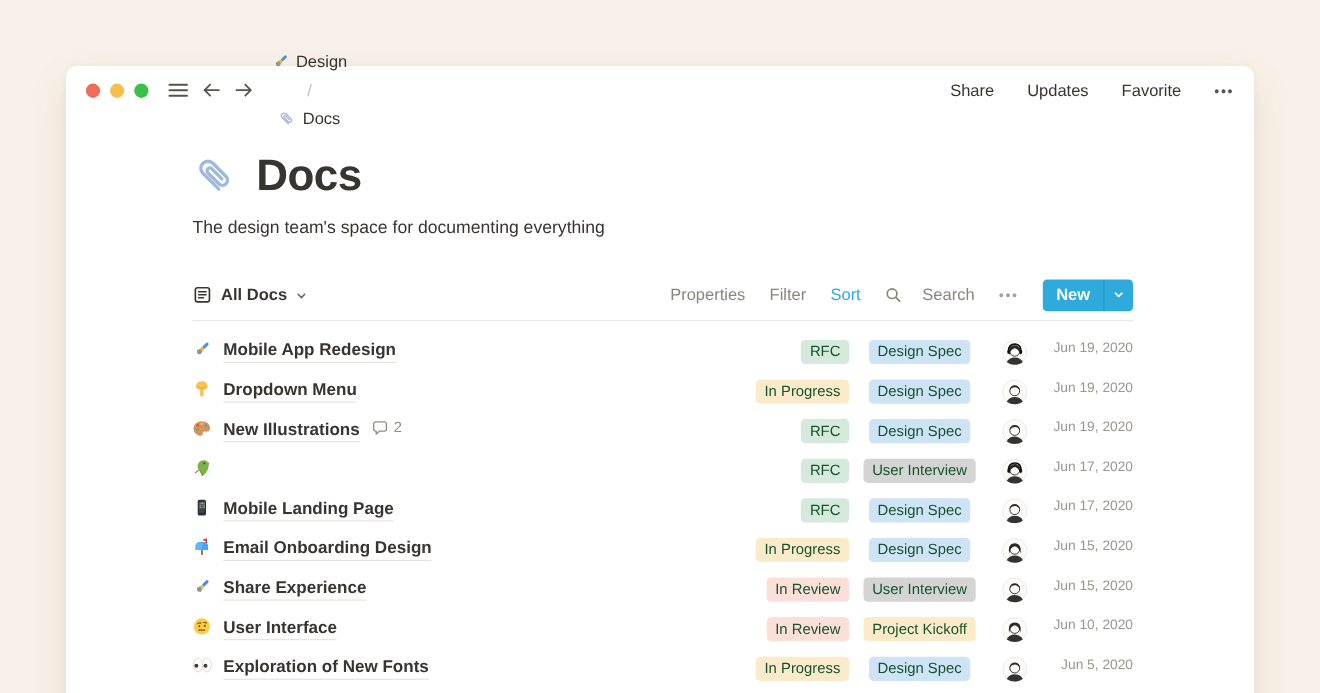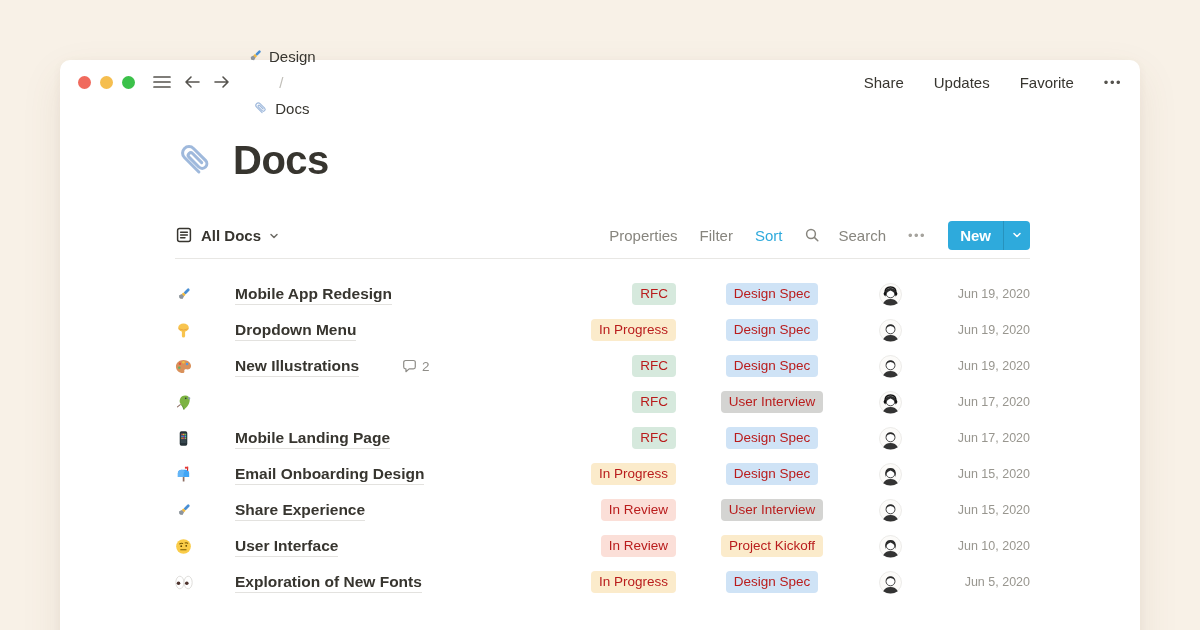--- a/index.html
+++ b/index.html
@@ -45,28 +45,28 @@
   .menu-item.active { color:var(--accent); }
   .search-item { display:flex; align-items:center; gap:18px; cursor:pointer; }
   .tbar-dots { color:#A5A39D; letter-spacing:1.5px; font-size:13px; cursor:pointer; }
   .new-btn { display:flex; align-items:stretch; height:29px; border-radius:4px; overflow:hidden; background:var(--accent); color:#fff; cursor:pointer; }
   .new-btn .label { display:flex; align-items:center; padding:0 12px; font-size:15px; font-weight:700; }
   .new-btn .split { width:1px; background:rgba(0,0,0,.14); }
   .new-btn .chev { width:26px; display:flex; align-items:center; justify-content:center; }
   .divider { height:1px; background:#E8E7E4; margin-top:8px; }
   
   .rows { padding-top:17px; }
-  .row { height:36px; display:flex; align-items:center; cursor:pointer;gap:32px; }
+  .row { height:36px; display:flex; align-items:flex-start; cursor:pointer; }
   .row-icon { width:28px; display:flex; align-items:center; }
   .row-title { font-size:15.5px; font-weight:700; line-height:19px; border-bottom:1px solid #E3E2DF; padding-bottom:1px; white-space:nowrap; }
   .row-comments { display:flex; align-items:center; gap:5px; margin-left:11px; color:#8F8D88; font-size:13.5px; }
   .spacer { flex:1; }
   .col-status { width:110px; display:flex; justify-content:flex-end; }
   .col-category { width:128px; display:flex; justify-content:center; }
-  .tag { font-size:13.5px; line-height:16px; padding:3px 8px; border-radius:4px; white-space:nowrap; color:#b91c1c; }
+  .tag { font-size:13.5px; line-height:16px; padding:3px 8px; border-radius:4px; white-space:nowrap; color:#14532d; }
   .col-avatar { width:44px; display:flex; justify-content:center; }
   .avatar svg { width:23px; height:23px; }
   .col-date { width:86px; text-align:right; font-size:12.5px; color:#98968F; white-space:nowrap; }
 </style>
 </head>
 <body>
 
 <div class="window">
 
   <div class="topbar">
@@ -134,20 +134,21 @@
 
     <div class="page-header">
       <div class="title-row">
         <span class="page-emoji">
             <svg width="16" height="16" viewBox="0 0 36 36">
               <path d="M12.5,27 V9.5 a5.5,5.5 0 0 1 11,0 V24 a4,4 0 0 1 -8,0 V12 a2.2,2.2 0 0 1 4.4,0 V23" fill="none" stroke="#9FB9DC" stroke-width="2.6" stroke-linecap="round" transform="rotate(-45 18 18)"></path>
             </svg>
           </span>
         <span class="page-title">Docs</span>
       </div>
+      <div class="subtitle">The design team's space for documenting everything</div>
     </div>
 
     <div class="toolbar">
       <div class="view-switcher">
         <span>
             <svg width="18" height="18" viewBox="0 0 18 18">
               <rect x="2.6" y="2.6" width="12.8" height="12.8" rx="2" fill="none" stroke="#37352F" stroke-width="1.5"></rect>
               <path d="M5.6,6.3 h6.8 M5.6,9 h6.8 M5.6,11.7 h4.4" stroke="#37352F" stroke-width="1.4" stroke-linecap="round"></path>
             </svg>
           </span>

